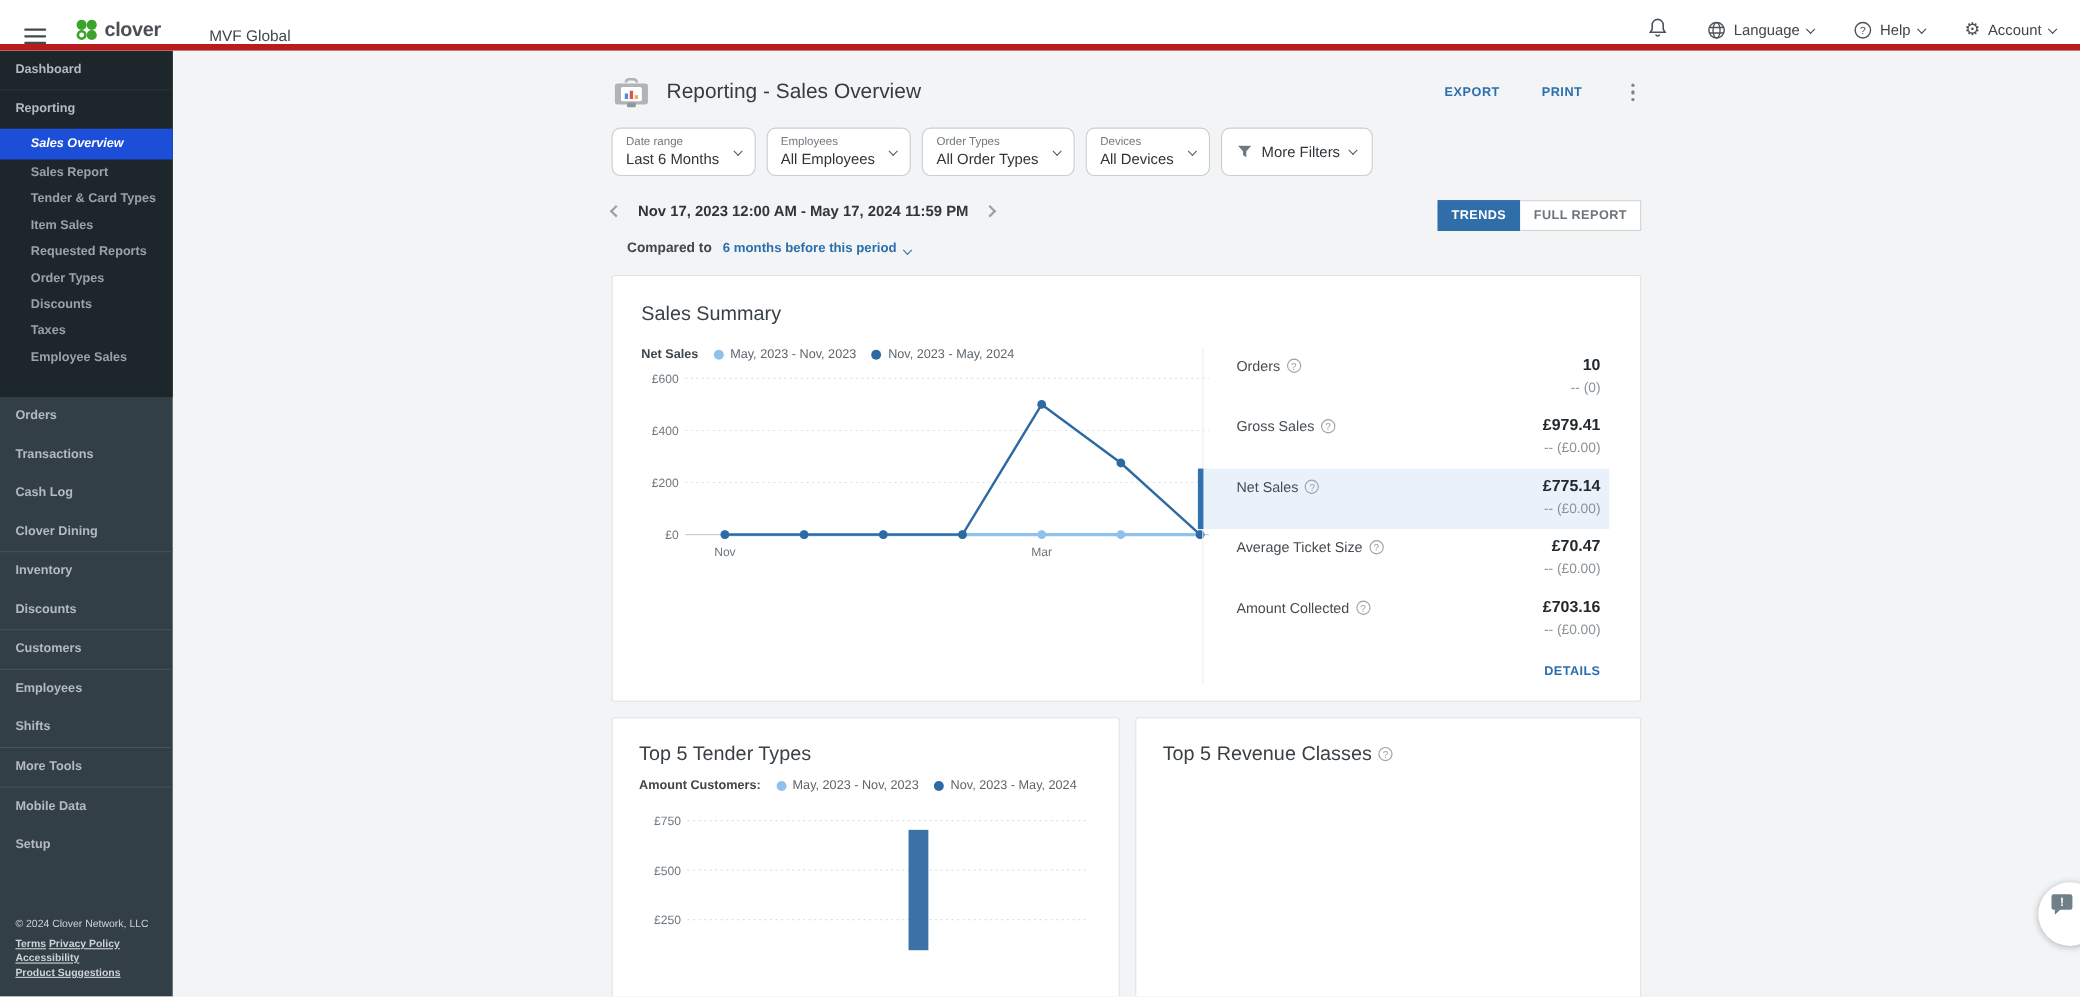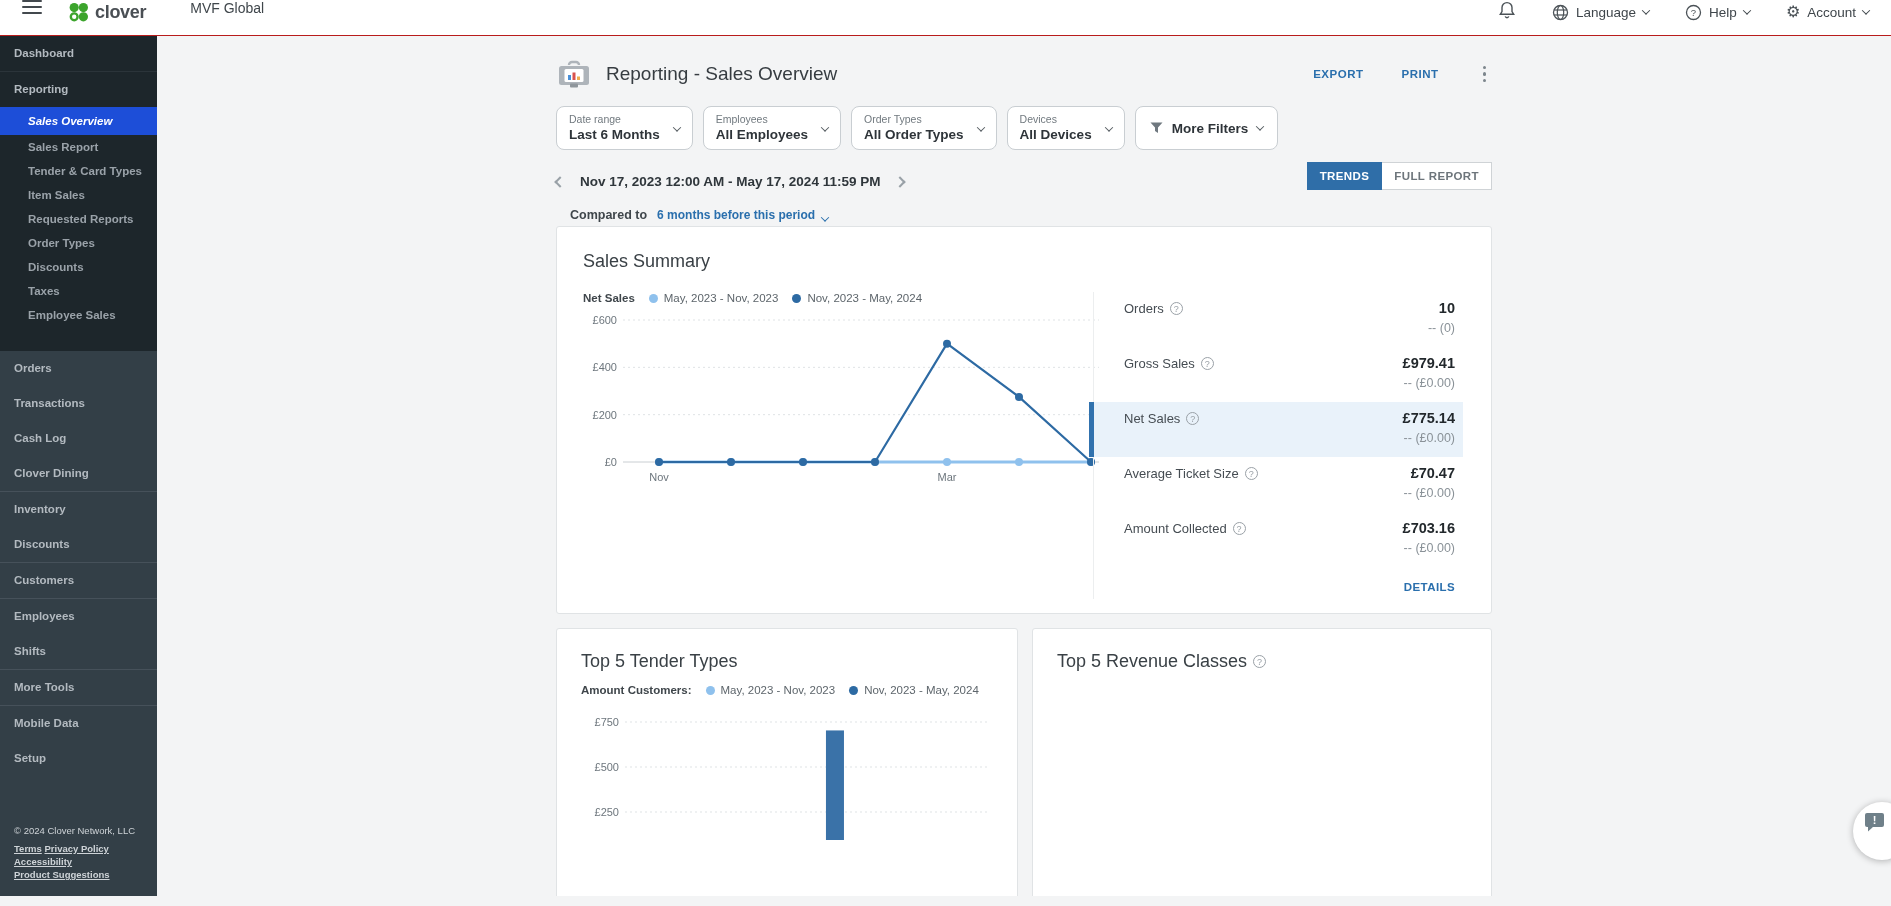--- a/index.html
+++ b/index.html
@@ -1,21 +1,21 @@
 <!DOCTYPE html>
 <html><head>
 <meta charset="utf-8">
 <style>
   * { margin:0; padding:0; box-sizing:border-box; }
   html,body { width:1891px; height:906px; overflow:hidden; background:#f3f4f5;
     font-family:"Liberation Sans","DejaVu Sans",sans-serif; color:#3f464b; }
 
   
-  .topbar { height:36px; background:#fff; border-bottom:1px solid #b91c1c;
-    display:flex; align-items:flex-start; padding:0 14px; position:relative; z-index:5; }
+  .topbar { height:46px; background:#fff; border-bottom:6px solid #b91c1c;
+    display:flex; align-items:flex-end; padding:0 14px; position:relative; z-index:5; }
   .hamburger { width:20px; height:14px; display:flex; flex-direction:column;
     justify-content:space-between; cursor:pointer; margin:0 24px 0 8px; }
   .hamburger span { height:2px; background:#43494e; border-radius:1px; }
   .brand { display:flex; align-items:center; gap:4px; cursor:pointer; }
   .brand-word { font-size:18px; font-weight:700; color:#4a4f54; letter-spacing:-.3px; }
   .merchant { margin-left:44px; font-size:14px; font-weight:500; color:#3f464b; }
   .topbar-right { margin-left:auto; display:flex; align-items:center; gap:36px; padding-right:8px; }
   .tb-item { display:flex; align-items:center; gap:7px; font-size:13.5px; color:#3f464b; cursor:pointer; }
   .gear-glyph { font-size:16px; line-height:1; color:#4b5257; }
 
@@ -51,43 +51,43 @@
   .page-title { font-size:19px; font-weight:500; color:#363c41; margin-left:14px; }
   .header-actions { margin-left:auto; display:flex; align-items:center; gap:38px; }
   .blue-action { font-size:11.5px; font-weight:700; letter-spacing:.5px; color:#2a6fad; cursor:pointer; }
   .kebab { display:flex; flex-direction:column; gap:3px; cursor:pointer; padding:2px 6px; }
   .kebab i { width:3.5px; height:3.5px; border-radius:50%; background:#7c858c; }
 
   .filters-row { display:flex; gap:10px; margin-top:16px; }
   .chip { background:#fff; border:1px solid #c9ced2; border-radius:8px; min-height:44px;
     padding:6px 32px 6px 12px; position:relative; cursor:pointer; }
   .chip .lbl { font-size:10.5px; color:#71797f; }
-  .chip .val { font-size:13.5px; font-weight:700; color:#2e3439; margin-top:2px; white-space:nowrap; }
+  .chip .val { font-size:13.5px; font-weight:400; color:#2e3439; margin-top:2px; white-space:nowrap; }
   .chip .cv { position:absolute; right:12px; top:19px; color:#555c61; }
   .chip.more { display:flex; align-items:center; gap:9px; padding:6px 14px; }
   .chip.more .val { margin-top:0; font-size:13.5px; }
   .chip.more .cv { position:static; }
 
   .period-row { position:relative; margin-top:12px; height:34px; }
   .datenav { display:flex; align-items:center; gap:16px; padding-top:12px; }
   .datenav .cv { color:#99a1a7; cursor:pointer; }
   .date-range-text { font-size:13.5px; font-weight:700; color:#2f363b; }
-  .toggle { position:absolute; right:0; top:0; display:flex; cursor:pointer; }
+  .toggle { position:absolute; right:0; top:10px; display:flex; cursor:pointer; }
   .tg { padding:7px 12px; font-size:11.5px; font-weight:700; letter-spacing:.4px; }
   .tg.on  { background:#2f6ea8; color:#fff; border:1px solid #2f6ea8; }
   .tg.off { background:#fff; color:#6d757b; border:1px solid #cfd3d6; border-left:none; }
 
   .compared-row { margin-top:12px; padding-left:14px; display:flex; align-items:center; gap:10px; }
   .compared-label { font-size:12.5px; font-weight:700; color:#3f464b; }
   .compared-link { font-size:12px; font-weight:700; color:#2a6fad; display:flex; align-items:flex-end; gap:7px; cursor:pointer; }
 
   .card { background:#fff; border:1px solid #e0e3e5; border-radius:3px; }
   .card-title { font-size:18px; font-weight:400; color:#3a4146; }
 
-  .summary-card { margin-top:4px; padding:24px 26px 14px; }
+  .summary-card { margin-top:18px; padding:24px 26px 14px; }
   .note { margin-top:16px; margin-left:6px; font-size:13.5px; color:#3f464b; }
   .note a { color:#2a6fad; text-decoration:underline; cursor:pointer; }
   .summary-body { display:flex; margin-top:20px; }
   .chart-col { flex:1; min-width:0; }
   .legend { display:flex; align-items:center; gap:14px; font-size:11.5px; color:#5d656b; }
   .legend .metric { font-weight:700; color:#3f464b; }
   .dot { width:9px; height:9px; border-radius:50%; display:inline-block; flex:none; }
   .leg-item { display:flex; align-items:center; gap:6px; }
   .stats-col { width:372px; flex:none; border-left:1px solid #eceeef; padding:0 2px 0 30px; }
   .stat { padding:8px 8px 12px 0; cursor:pointer; }

